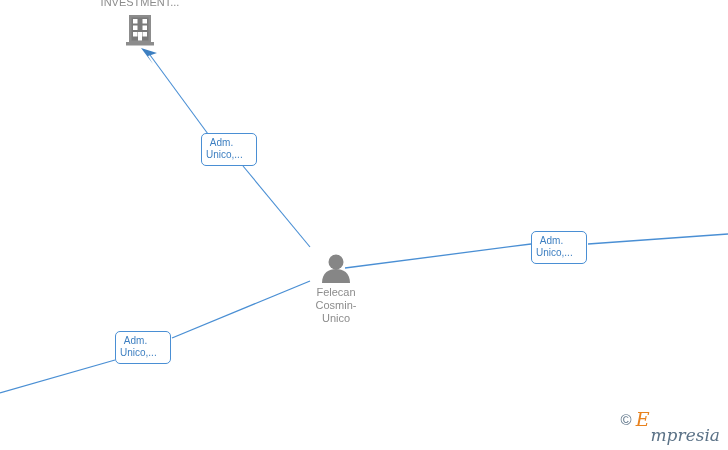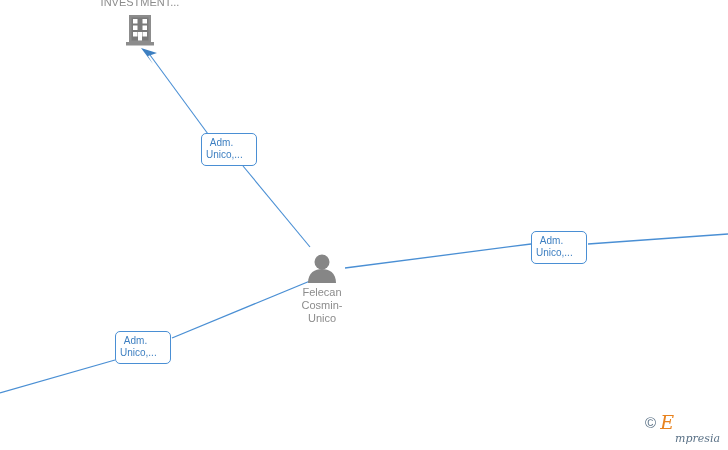--- a/index.html
+++ b/index.html
@@ -41,21 +41,21 @@
     overflow: hidden;
   }
   .building-icon {
     display: block;
     margin: 4px auto 0 auto;
   }
 
   
   .person-node {
     position: absolute;
-    left: 282px;
+    left: 296px;
     top: 253px;
     width: 80px;
     text-align: center;
   }
   .person-icon {
     display: block;
     margin: 0 auto;
   }
   .person-label {
     font-size: 11px;
@@ -103,21 +103,21 @@
   .wm-e {
     font-family: "DejaVu Serif", serif;
     font-style: italic;
     font-size: 19px;
     color: #e8821e;
     line-height: 1;
   }
   .wm-rest {
     font-family: "DejaVu Serif", serif;
     font-style: italic;
-    font-size: 11px;
+    font-size: 17px;
     color: #5b7287;
     line-height: 1;
     margin-left: -3px;
     margin-top: 32px;
   }
 </style>
 </head>
 <body>
 
 <div id="graph-canvas">

